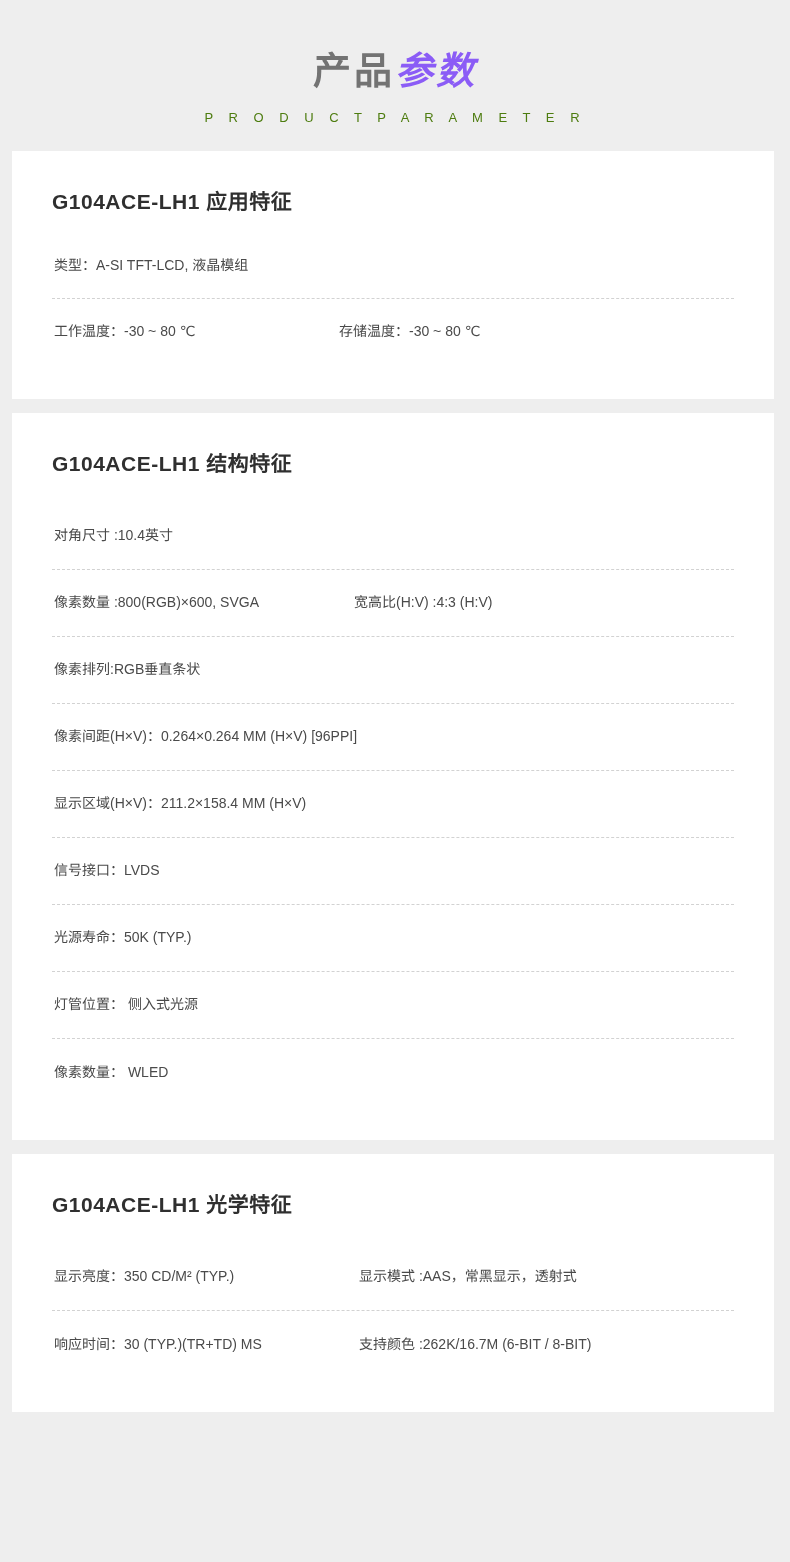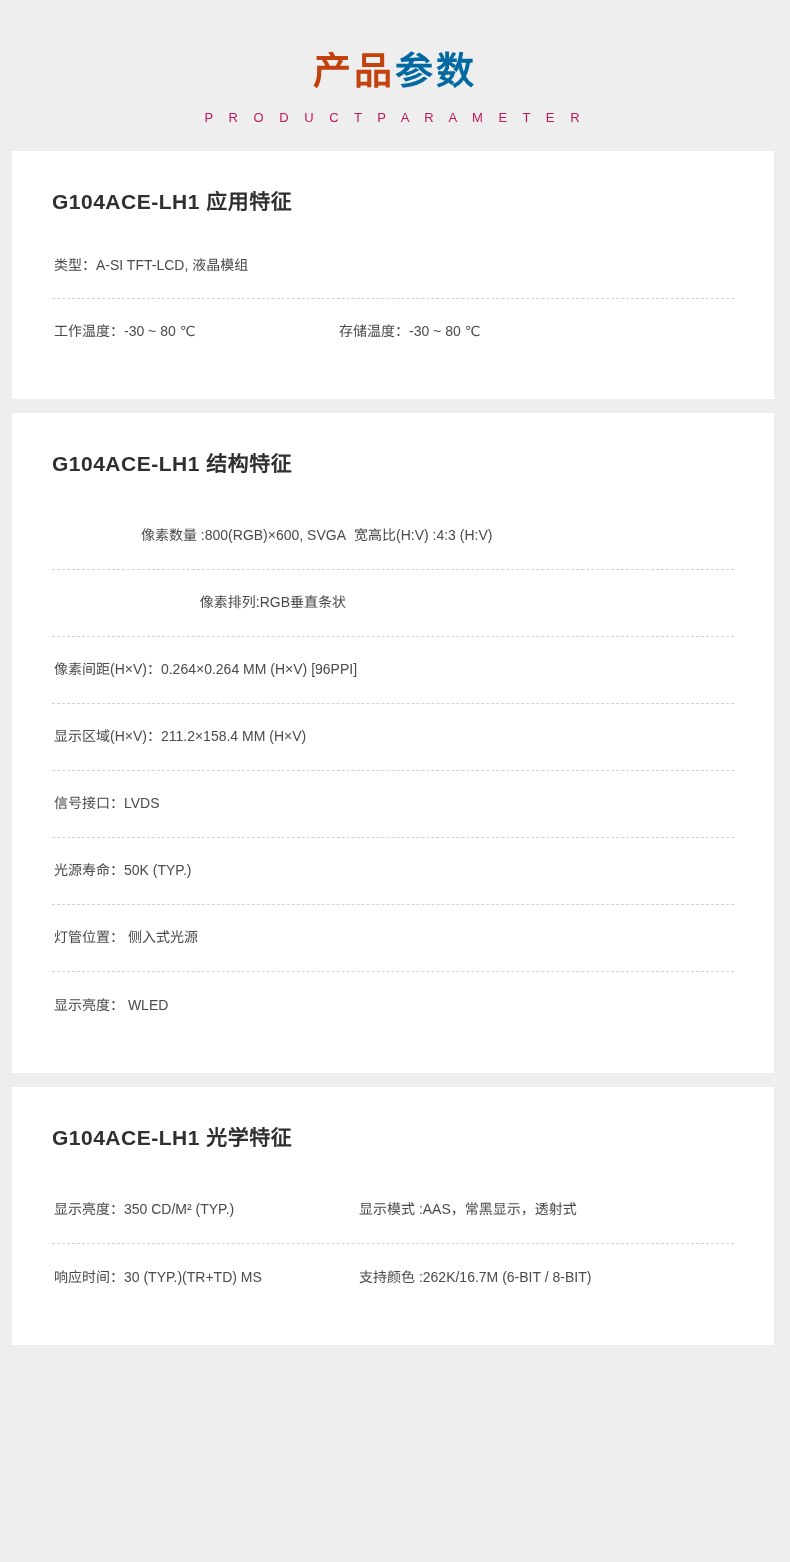--- a/index.html
+++ b/index.html
@@ -22,27 +22,27 @@
     text-align: center;
     padding: 48px 0 26px 0;
   }
   .header-title {
     font-size: 38px;
     font-weight: bold;
     letter-spacing: 3px;
     line-height: 1.25;
     margin: 0;
   }
-  .header-title .t-dark { color: #c2410c; }
-  .header-title .t-accent { color: #0369a1; }
+  .header-title .t-dark { color: #737373; }
+  .header-title .t-accent { color: #8b5cf6; font-style: italic; }
   .header-sub {
     margin-top: 14px;
     font-size: 13px;
     letter-spacing: 6px;
-    color: #be185d;
+    color: #4d7c0f;
     font-weight: normal;
   }
 
   
   .card {
     background: #ffffff;
     margin: 0 16px 14px 12px;
     padding: 34px 40px 34px 40px;
   }
   .card + .card { margin-top: 0; }
@@ -82,21 +82,21 @@
     line-height: 1.6;
   }
   .col-full {
     flex: 1 1 auto;
     line-height: 1.6;
   }
 
   
   .card-app .col-a { width: 285px; flex: 0 0 285px; }
 
-  .card-struct .col-a { width: 300px; flex: 0 0 300px; text-align: right; }
+  .card-struct .col-a { width: 300px; flex: 0 0 300px; }
   .card-optic .col-a { width: 305px; flex: 0 0 305px; }
 
   .card-app .spec-row { min-height: 66px; }
   .card-struct .spec-row { min-height: 67px; }
   .card-optic .spec-row { min-height: 67px; }
 
   .bottom-pad { height: 40px; }
 </style>
 </head>
 <body>
@@ -120,20 +120,23 @@
         <div class="col-a">工作温度：-30 ~ 80 ℃</div>
         <div class="col-b">存储温度：-30 ~ 80 ℃</div>
       </div>
     </div>
   </div>
 
   <div class="card card-struct">
     <h2 class="card-title spaced">G104ACE-LH1 结构特征</h2>
     <div class="spec-list">
 
+      <div class="spec-row">
+        <div class="col-full">对角尺寸 :10.4英寸</div>
+      </div>
 
       <div class="spec-row">
         <div class="col-a">像素数量 :800(RGB)×600, SVGA</div>
         <div class="col-b">宽高比(H:V) :4:3 (H:V)</div>
       </div>
 
       <div class="spec-row">
         <div class="col-a">像素排列:RGB垂直条状</div>
       </div>
 
@@ -151,21 +154,21 @@
 
       <div class="spec-row">
         <div class="col-full">光源寿命：50K (TYP.)</div>
       </div>
 
       <div class="spec-row">
         <div class="col-full">灯管位置： 侧入式光源</div>
       </div>
 
       <div class="spec-row">
-        <div class="col-full">显示亮度： WLED</div>
+        <div class="col-full">像素数量： WLED</div>
       </div>
 
     </div>
   </div>
 
   <div class="card card-optic">
     <h2 class="card-title spaced">G104ACE-LH1 光学特征</h2>
     <div class="spec-list">
 
       <div class="spec-row">

